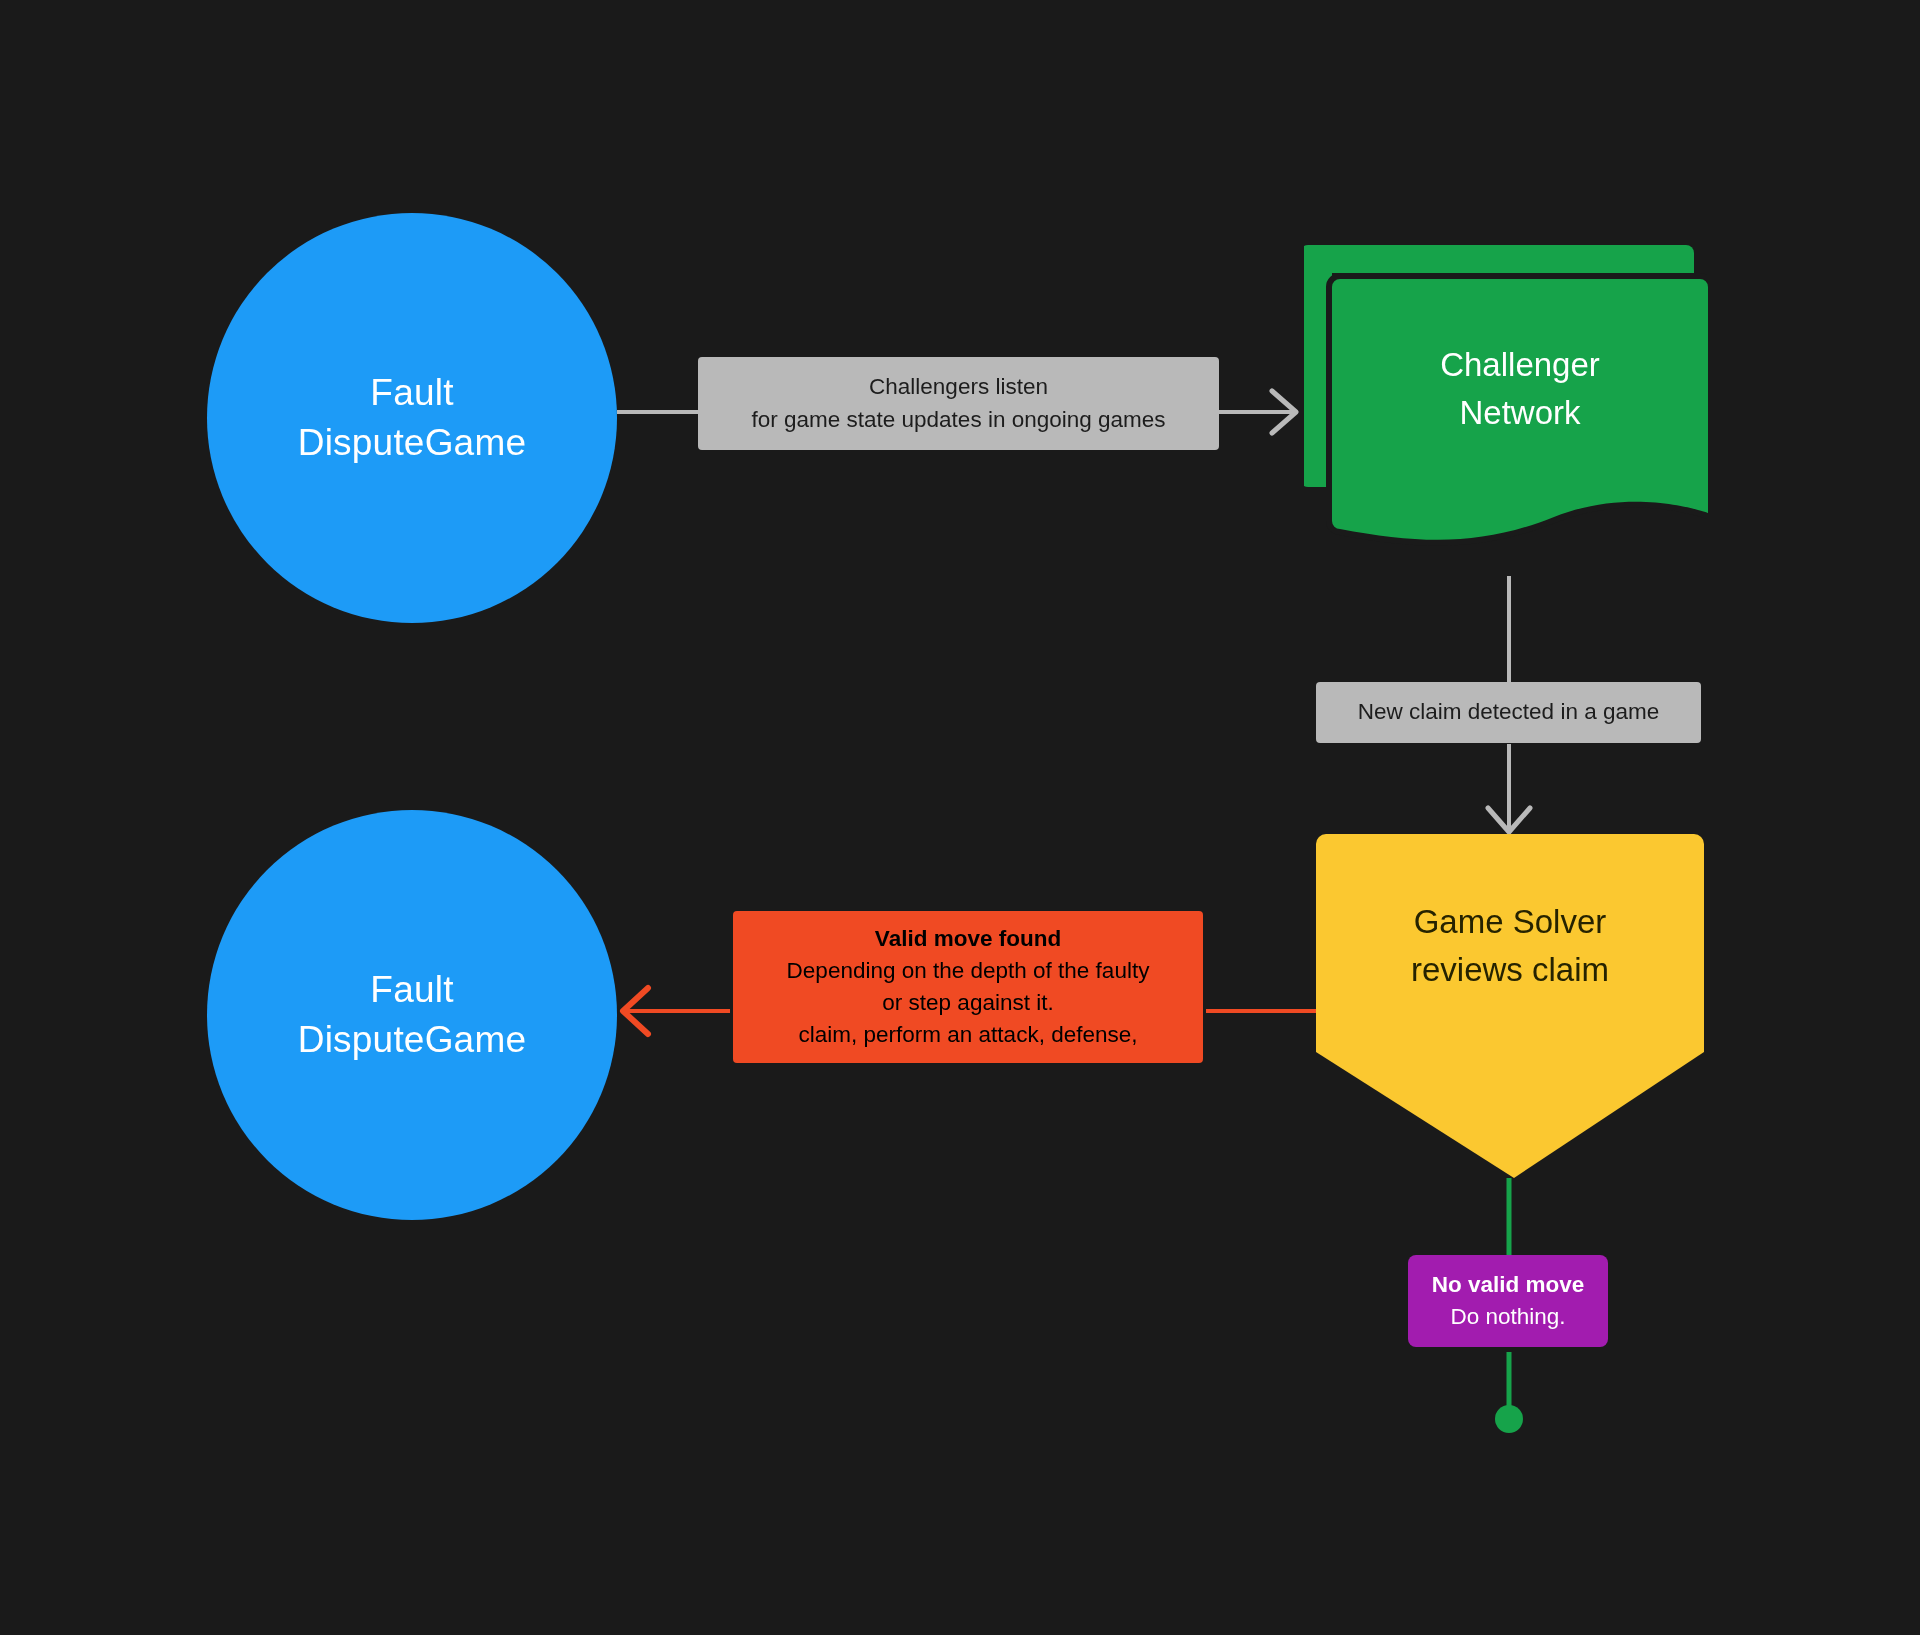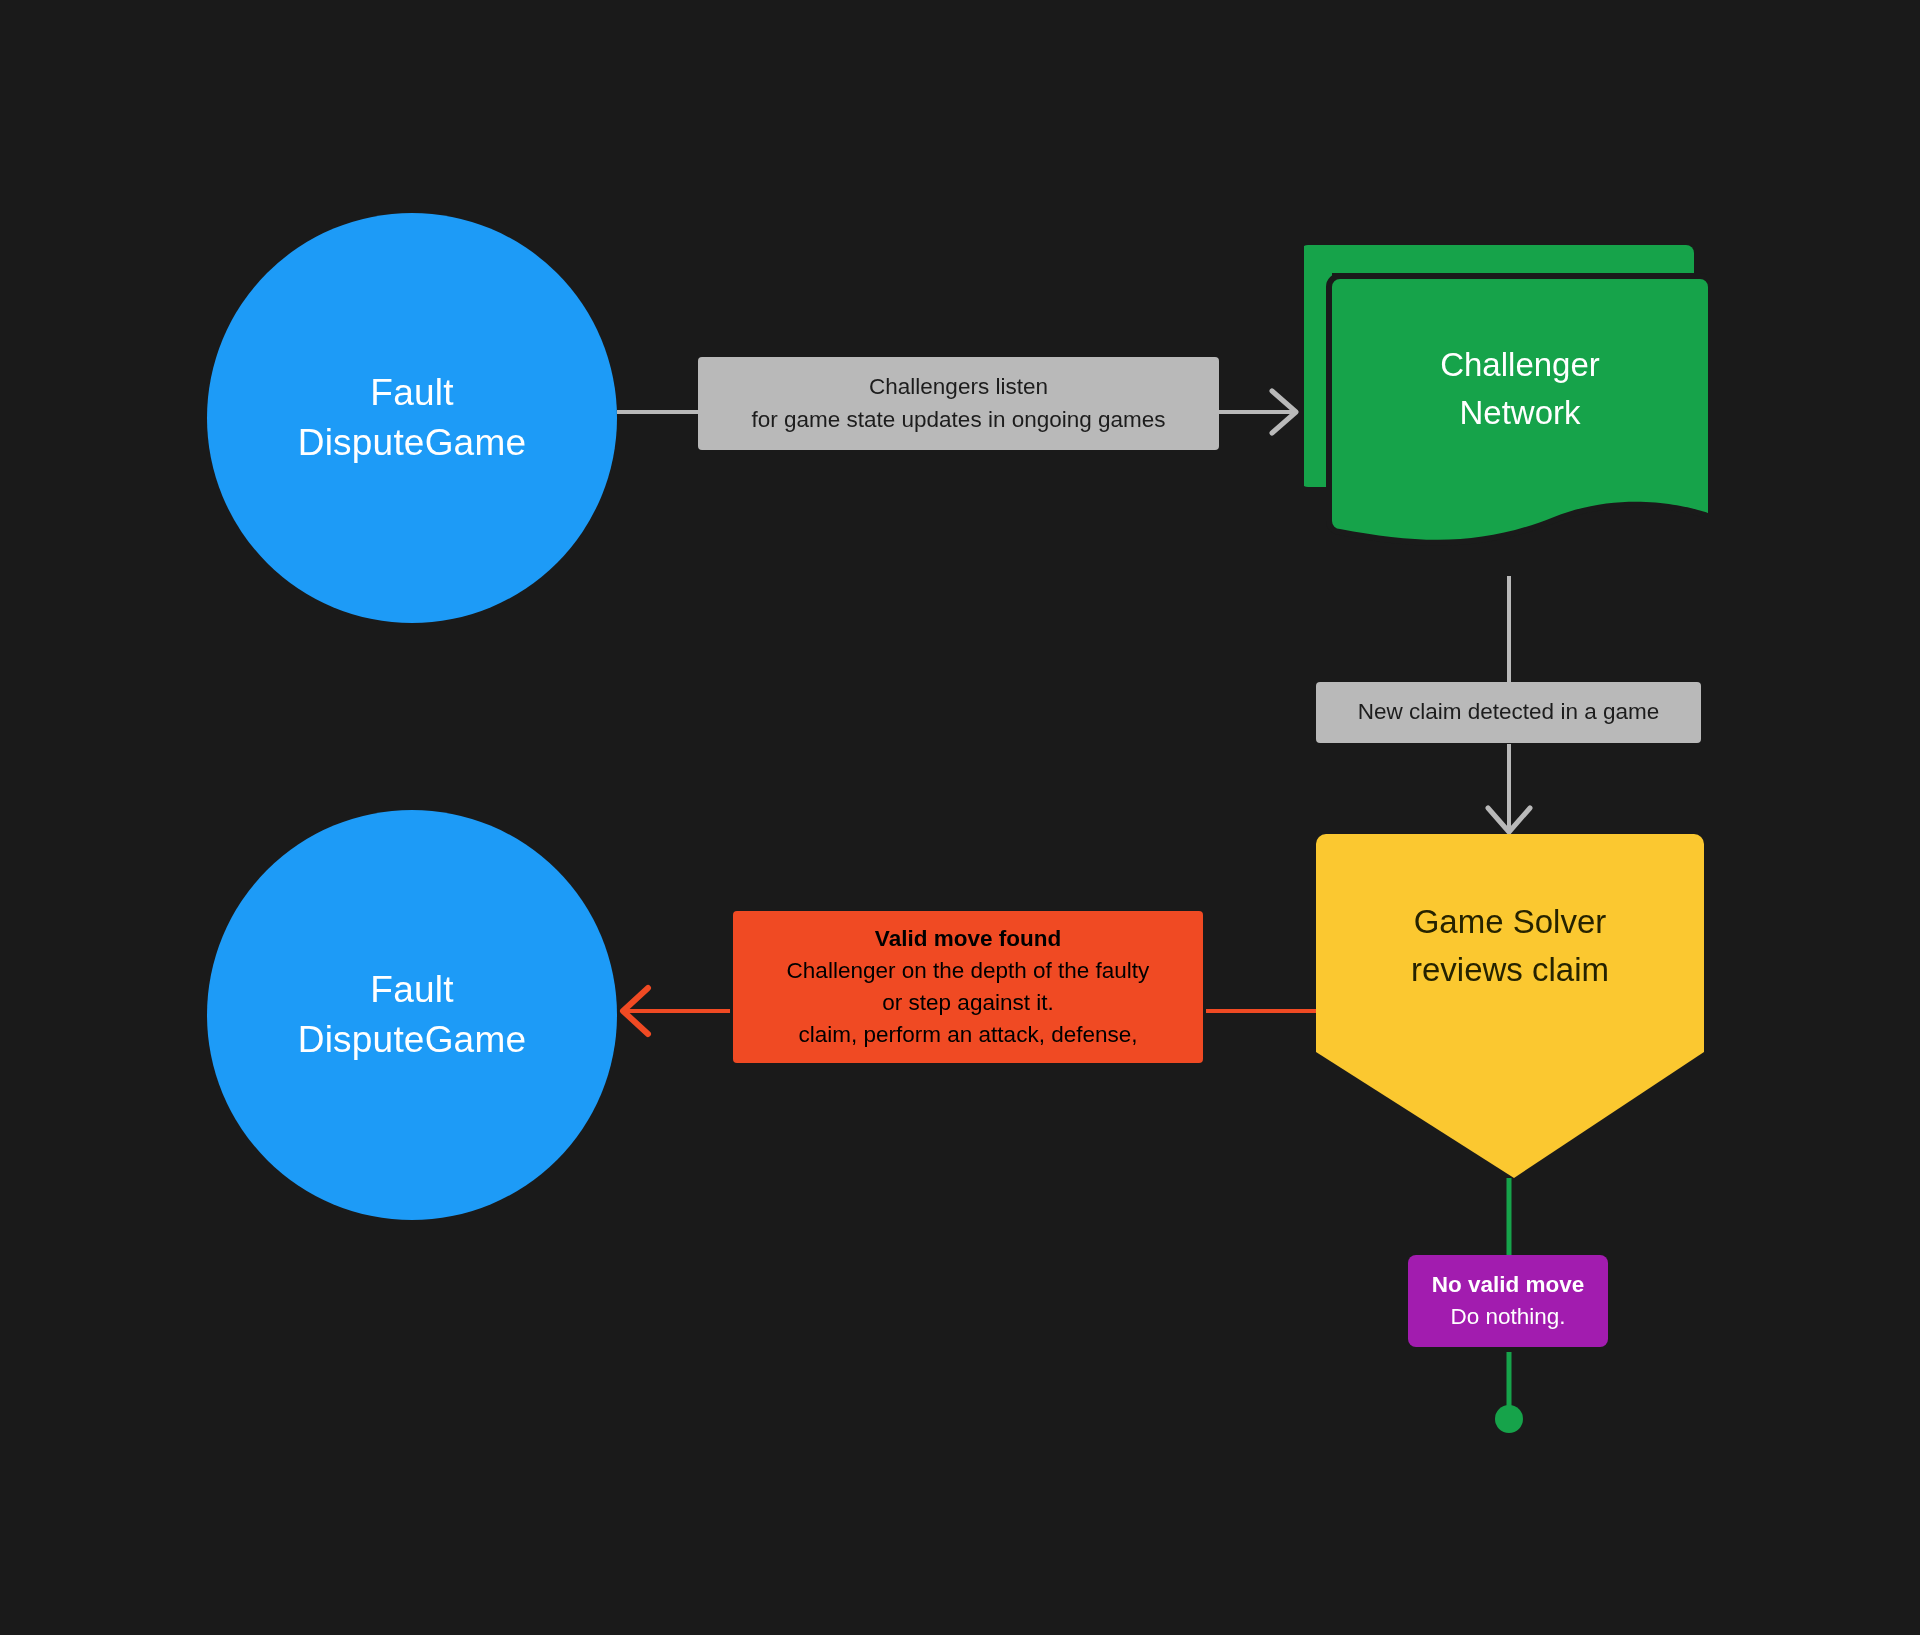--- a/index.html
+++ b/index.html
@@ -224,21 +224,21 @@
     <span class="ln">Challengers listen</span>
     <span class="ln">for game state updates in ongoing games</span>
   </div>
 
   <div class="edge-label label-grey" id="label-new-claim">
     <span class="ln">New claim detected in a game</span>
   </div>
 
   <div class="edge-label" id="label-valid-move">
     <span class="hd">Valid move found</span>
-    <span class="ln">Challenger on the depth of the faulty</span>
+    <span class="ln">Depending on the depth of the faulty</span>
     <span class="ln">or step against it.</span>
     <span class="ln">claim, perform an attack, defense,</span>
   </div>
 
   <div class="edge-label" id="label-no-valid-move">
     <span class="hd">No valid move</span>
     <span class="ln">Do nothing.</span>
   </div>
 
 </div>

